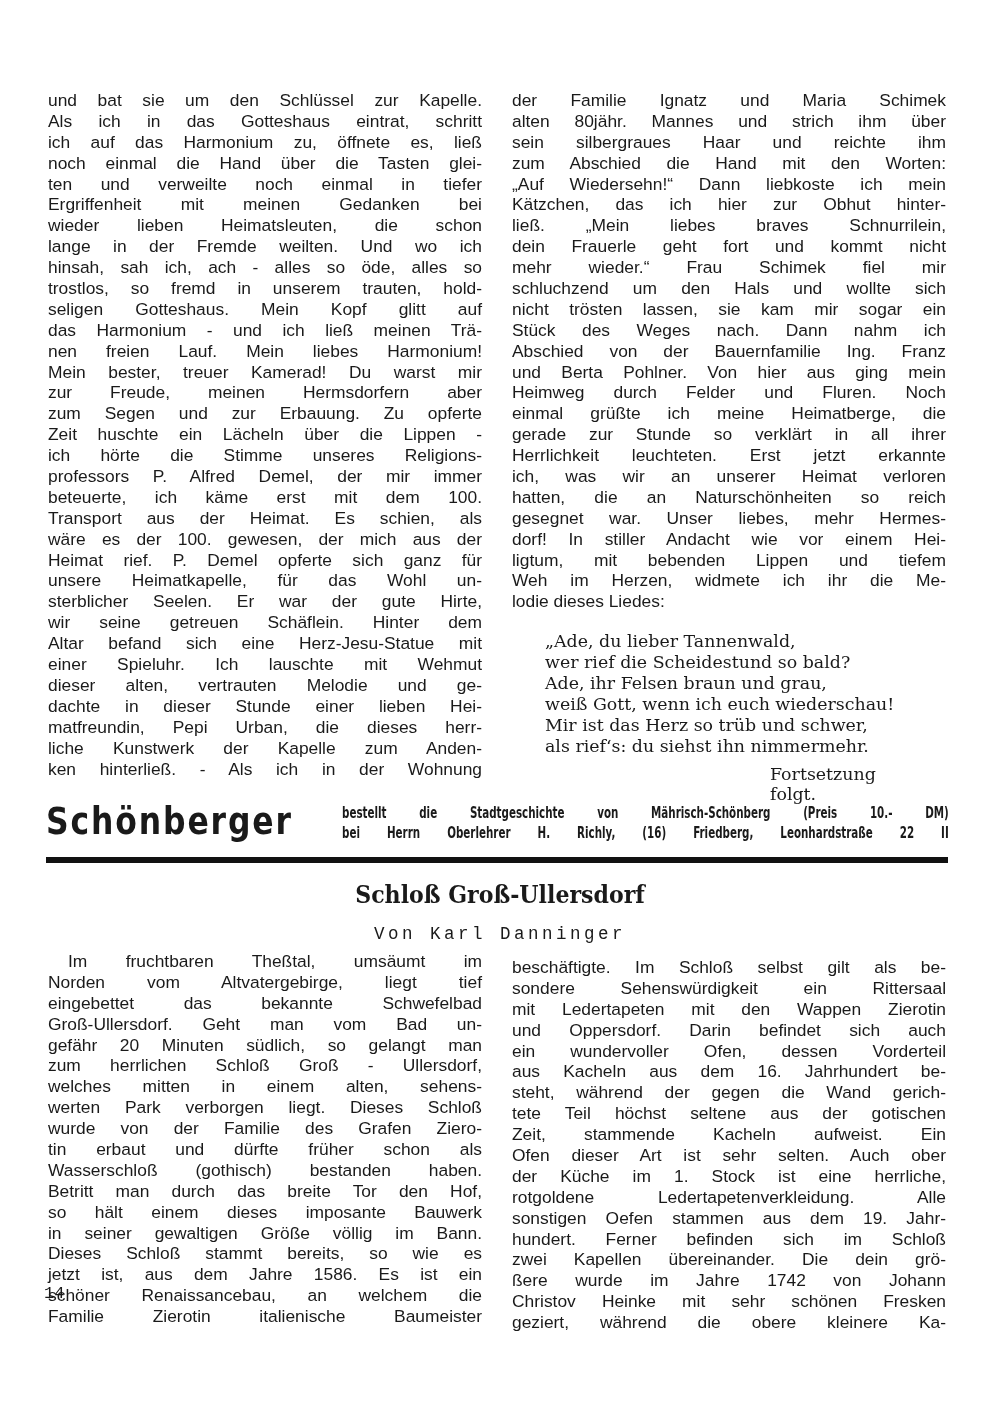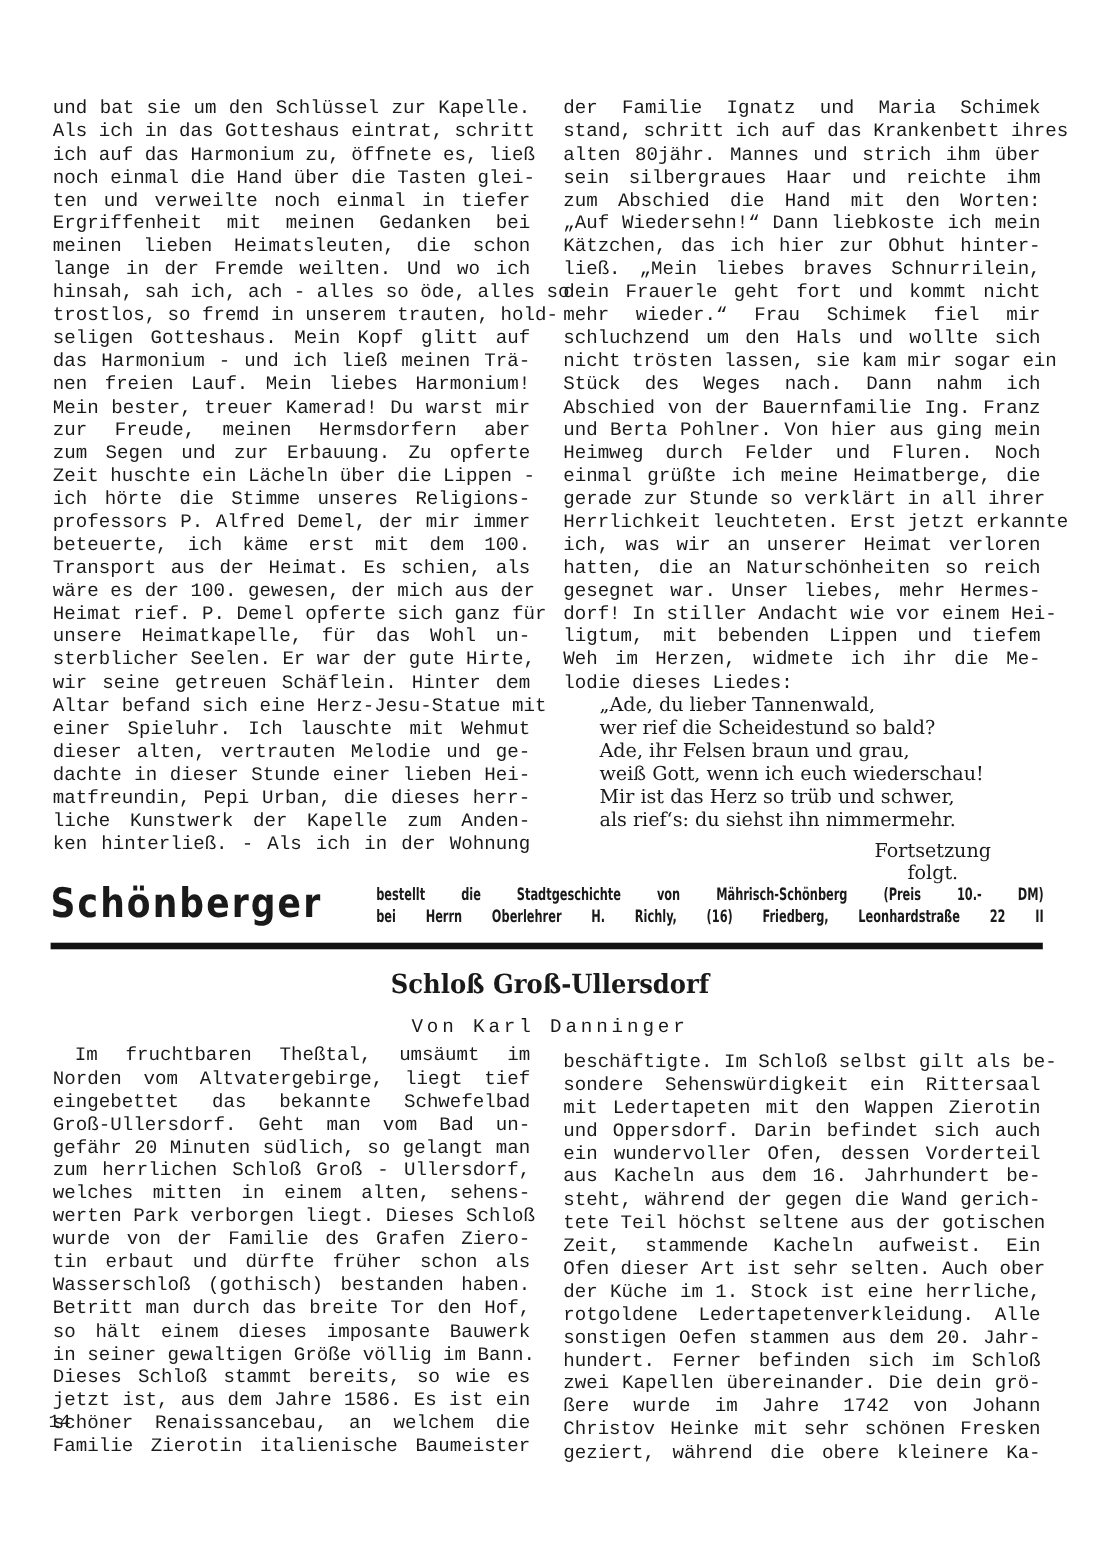--- a/index.html
+++ b/index.html
@@ -1,46 +1,46 @@
 <!DOCTYPE html>
 <html><head>
 <meta charset="utf-8">
 <style>
   html, body { margin: 0; padding: 0; background: #ffffff; }
   body { width: 1000px; height: 1413px; position: relative; overflow: hidden; color: #1a1a1a; }
-  .col { position: absolute; font-family: Liberation Mono, monospace; font-size: 17.4px; line-height: 20.9px; text-align: justify; }
+  .col { position: absolute; font-family: Liberation Sans, sans-serif; font-size: 17.4px; line-height: 20.9px; text-align: justify; }
   .col .ln { display: block; white-space: nowrap; text-align-last: justify; text-align: justify; height: 20.9px; overflow: visible; }
   .col .ln.last { text-align-last: left; }
   #colA { left: 48px; top: 90px; width: 434px; }
   #colB { left: 512px; top: 90px; width: 434px; }
   #colC { left: 48px; top: 951px; width: 434px; }
   #colD { left: 512px; top: 957px; width: 434px; }
   .poem { position: absolute; left: 545px; top: 631px; font-family: "DejaVu Serif", serif; font-size: 17.4px; line-height: 20.9px; }
   .poem .pl { display: block; white-space: nowrap; }
-  .cont { position: absolute; left: 770px; top: 764px; width: 156px; text-align: center; font-family: "DejaVu Serif", serif; font-size: 17.4px; }
+  .cont { position: absolute; left: 770px; top: 764px; width: 156px; text-align: left; font-family: "DejaVu Serif", serif; font-size: 17.4px; }
   .ad-brand { position: absolute; left: 46px; top: 800px; font-family: "DejaVu Sans", sans-serif; font-weight: bold; font-size: 37px; letter-spacing: 2.2px; transform: scaleX(0.85); transform-origin: left center; line-height: 44px; }
   .ad-text { position: absolute; left: 342px; top: 803px; font-family: "DejaVu Sans Condensed", "DejaVu Sans", sans-serif; font-weight: bold; font-size: 15.5px; line-height: 20px; transform: scaleX(0.74); transform-origin: left top; white-space: nowrap; width: 820px; }
   .ad-text span { display: block; text-align-last: justify; text-align: justify; }
   .rule { position: absolute; left: 46px; top: 857px; width: 902px; height: 6px; background: #111; }
   .title { position: absolute; left: 0; width: 1000px; top: 880px; text-align: center; font-family: "DejaVu Serif", serif; font-weight: bold; font-size: 24px; transform: scaleX(0.92); }
   .byline { position: absolute; left: 0; width: 1000px; top: 924px; text-align: center; font-family: Liberation Mono, monospace; font-size: 17.5px; letter-spacing: 3.5px; }
   .pageno { position: absolute; left: 44px; top: 1284px; font-family: Liberation Mono, monospace; font-size: 17px; }
   .indent { padding-left: 20px; }
 </style>
 </head>
 <body>
 
 <div id="colA" class="col">
     <span class="ln">und bat sie um den Schlüssel zur Kapelle.</span>
     <span class="ln">Als ich in das Gotteshaus eintrat, schritt</span>
     <span class="ln">ich auf das Harmonium zu, öffnete es, ließ</span>
     <span class="ln">noch einmal die Hand über die Tasten glei-</span>
     <span class="ln">ten und verweilte noch einmal in tiefer</span>
     <span class="ln">Ergriffenheit mit meinen Gedanken bei</span>
-    <span class="ln">meinen lieben Heimatsleuten, die schon</span>
+    <span class="ln">wieder lieben Heimatsleuten, die schon</span>
     <span class="ln">lange in der Fremde weilten. Und wo ich</span>
     <span class="ln">hinsah, sah ich, ach - alles so öde, alles so</span>
     <span class="ln">trostlos, so fremd in unserem trauten, hold-</span>
     <span class="ln">seligen Gotteshaus. Mein Kopf glitt auf</span>
     <span class="ln">das Harmonium - und ich ließ meinen Trä-</span>
     <span class="ln">nen freien Lauf. Mein liebes Harmonium!</span>
     <span class="ln">Mein bester, treuer Kamerad! Du warst mir</span>
     <span class="ln">zur Freude, meinen Hermsdorfern aber</span>
     <span class="ln">zum Segen und zur Erbauung. Zu opferte</span>
     <span class="ln">Zeit huschte ein Lächeln über die Lippen -</span>
@@ -56,21 +56,20 @@
     <span class="ln">Altar befand sich eine Herz-Jesu-Statue mit</span>
     <span class="ln">einer Spieluhr. Ich lauschte mit Wehmut</span>
     <span class="ln">dieser alten, vertrauten Melodie und ge-</span>
     <span class="ln">dachte in dieser Stunde einer lieben Hei-</span>
     <span class="ln">matfreundin, Pepi Urban, die dieses herr-</span>
     <span class="ln">liche Kunstwerk der Kapelle zum Anden-</span>
     <span class="ln">ken hinterließ. - Als ich in der Wohnung</span>
   </div>
 <div id="colB" class="col">
     <span class="ln">der Familie Ignatz und Maria Schimek</span>
-    <span class="ln">stand, schritt ich auf das Krankenbett ihres</span>
     <span class="ln">alten 80jähr. Mannes und strich ihm über</span>
     <span class="ln">sein silbergraues Haar und reichte ihm</span>
     <span class="ln">zum Abschied die Hand mit den Worten:</span>
     <span class="ln">„Auf Wiedersehn!“ Dann liebkoste ich mein</span>
     <span class="ln">Kätzchen, das ich hier zur Obhut hinter-</span>
     <span class="ln">ließ. „Mein liebes braves Schnurrilein,</span>
     <span class="ln">dein Frauerle geht fort und kommt nicht</span>
     <span class="ln">mehr wieder.“ Frau Schimek fiel mir</span>
     <span class="ln">schluchzend um den Hals und wollte sich</span>
     <span class="ln">nicht trösten lassen, sie kam mir sogar ein</span>
@@ -136,21 +135,21 @@
     <span class="ln">mit Ledertapeten mit den Wappen Zierotin</span>
     <span class="ln">und Oppersdorf. Darin befindet sich auch</span>
     <span class="ln">ein wundervoller Ofen, dessen Vorderteil</span>
     <span class="ln">aus Kacheln aus dem 16. Jahrhundert be-</span>
     <span class="ln">steht, während der gegen die Wand gerich-</span>
     <span class="ln">tete Teil höchst seltene aus der gotischen</span>
     <span class="ln">Zeit, stammende Kacheln aufweist. Ein</span>
     <span class="ln">Ofen dieser Art ist sehr selten. Auch ober</span>
     <span class="ln">der Küche im 1. Stock ist eine herrliche,</span>
     <span class="ln">rotgoldene Ledertapetenverkleidung. Alle</span>
-    <span class="ln">sonstigen Oefen stammen aus dem 20. Jahr-</span>
+    <span class="ln">sonstigen Oefen stammen aus dem 19. Jahr-</span>
     <span class="ln">hundert. Ferner befinden sich im Schloß</span>
     <span class="ln">zwei Kapellen übereinander. Die dein grö-</span>
     <span class="ln">ßere wurde im Jahre 1742 von Johann</span>
     <span class="ln">Christov Heinke mit sehr schönen Fresken</span>
     <span class="ln">geziert, während die obere kleinere Ka-</span>
   </div>
 
 <div class="pageno">14</div>
 
 </body></html>

